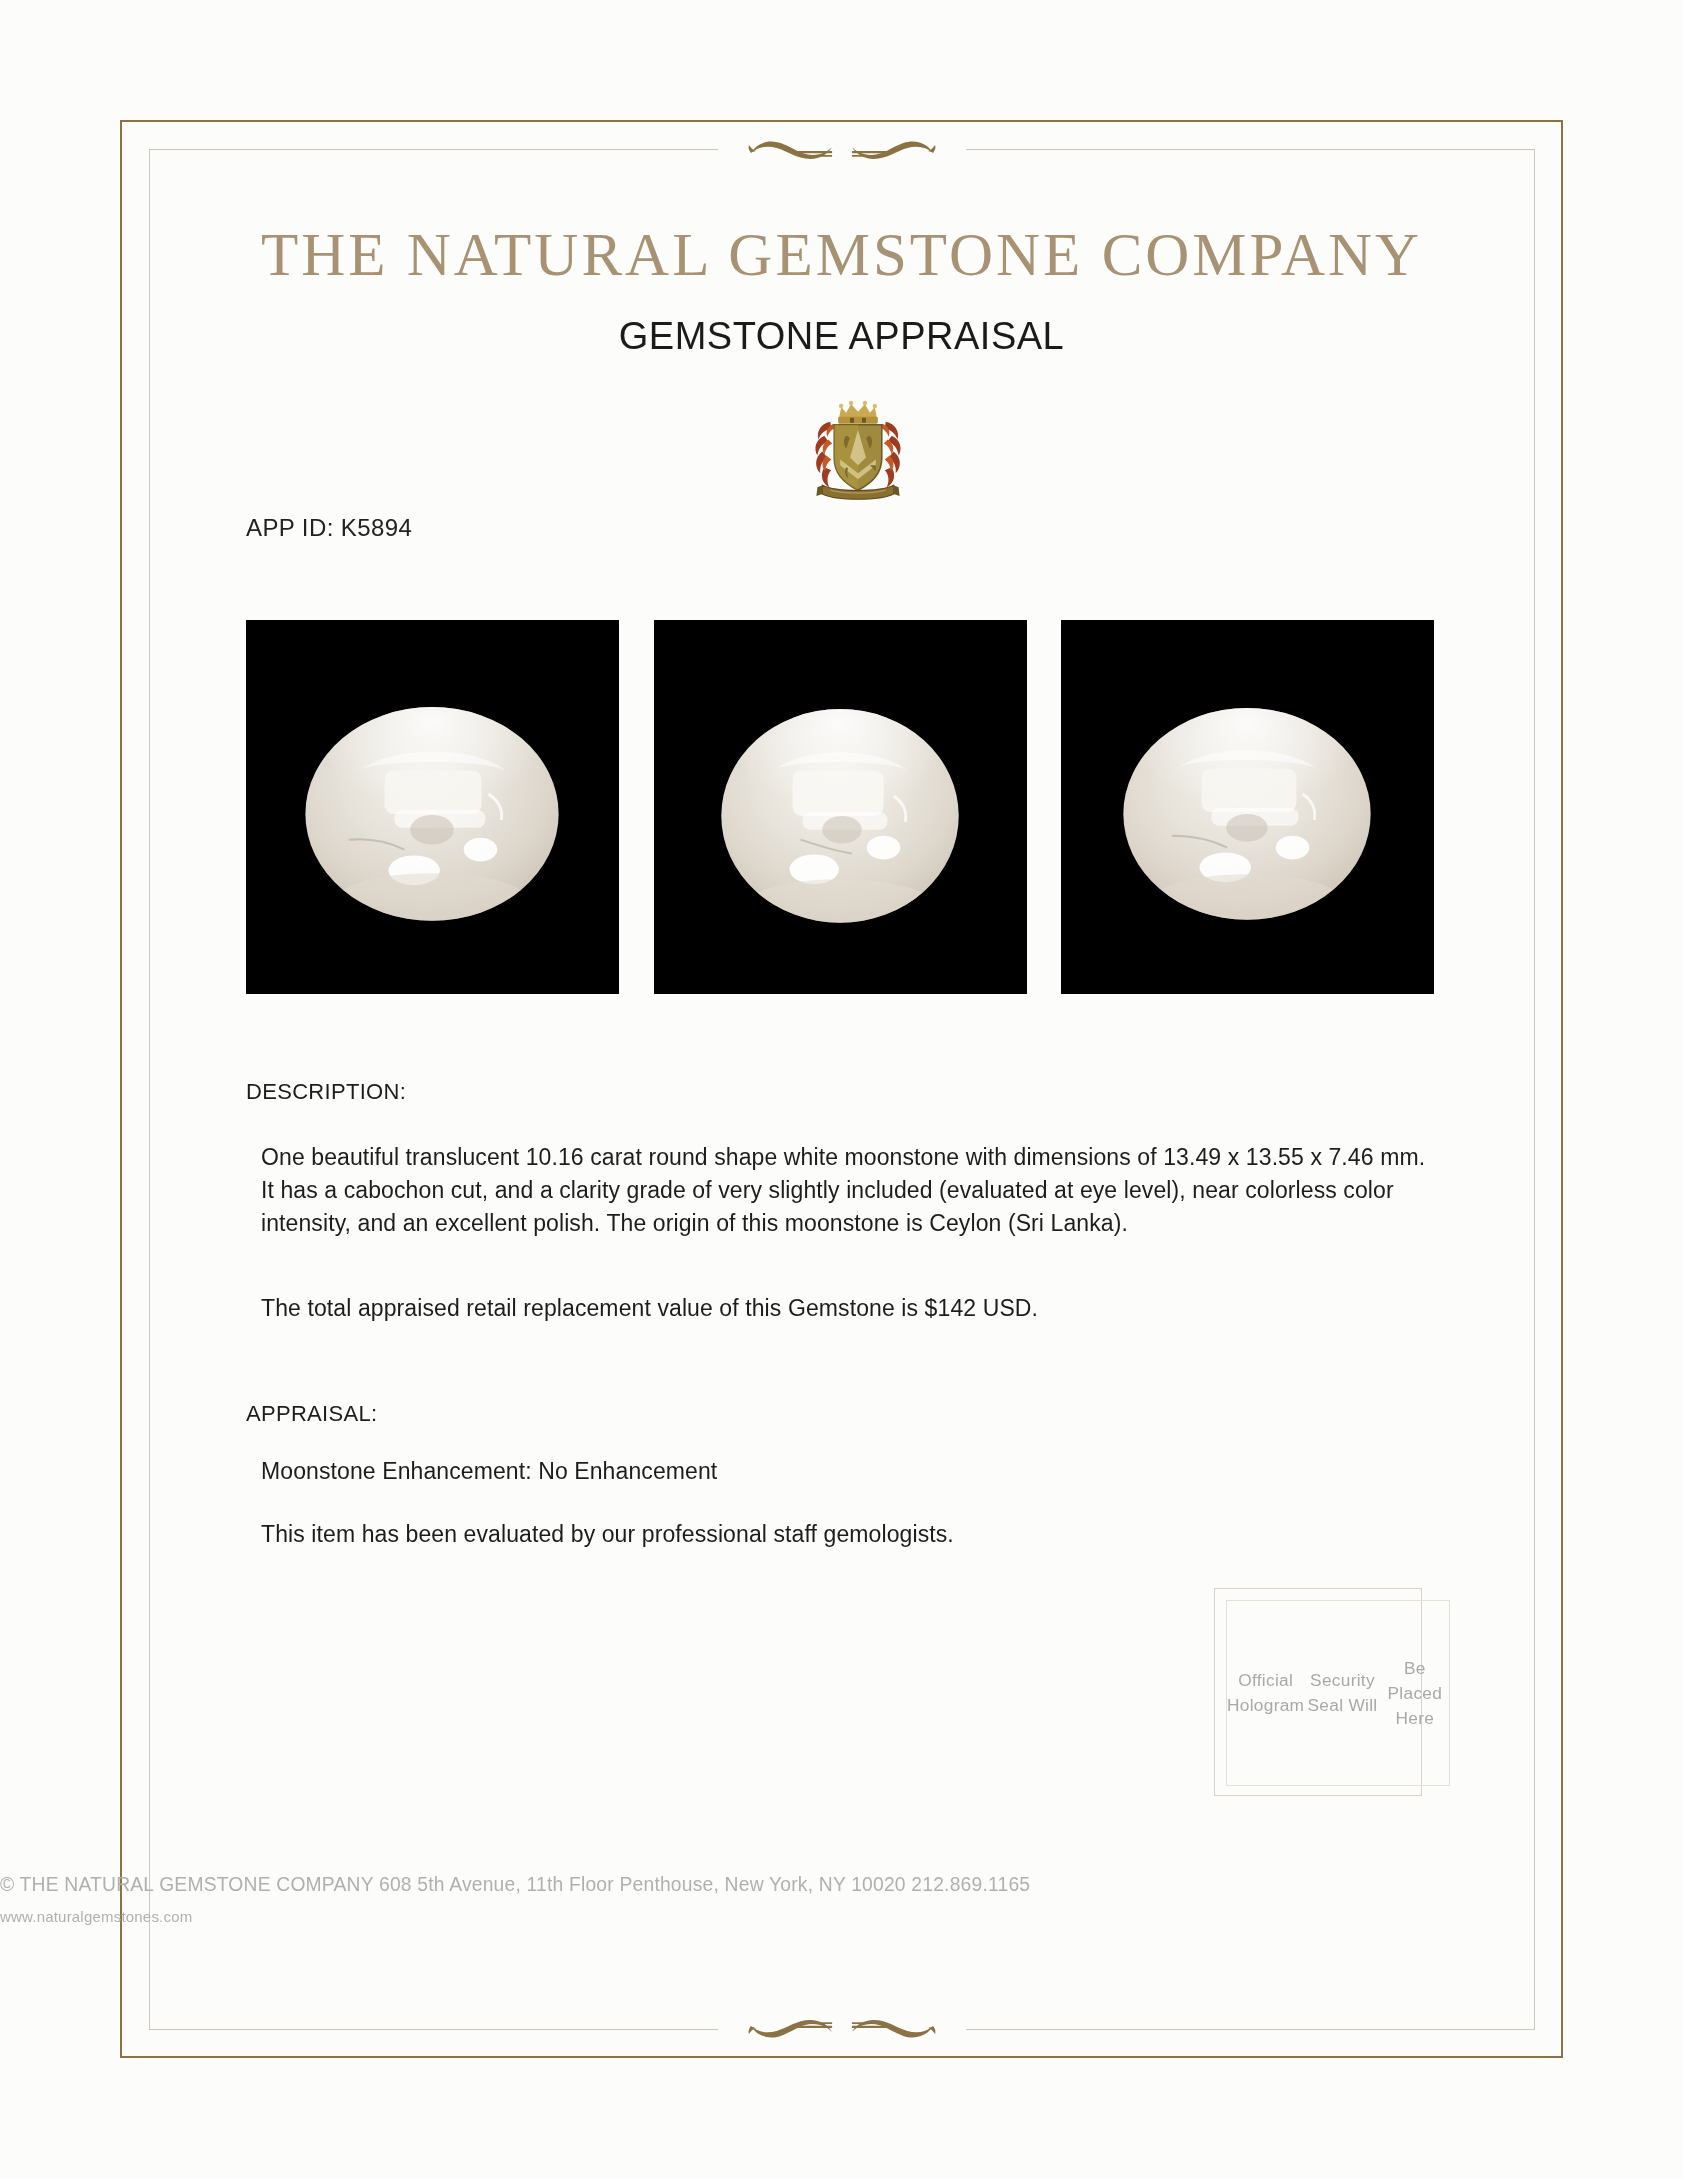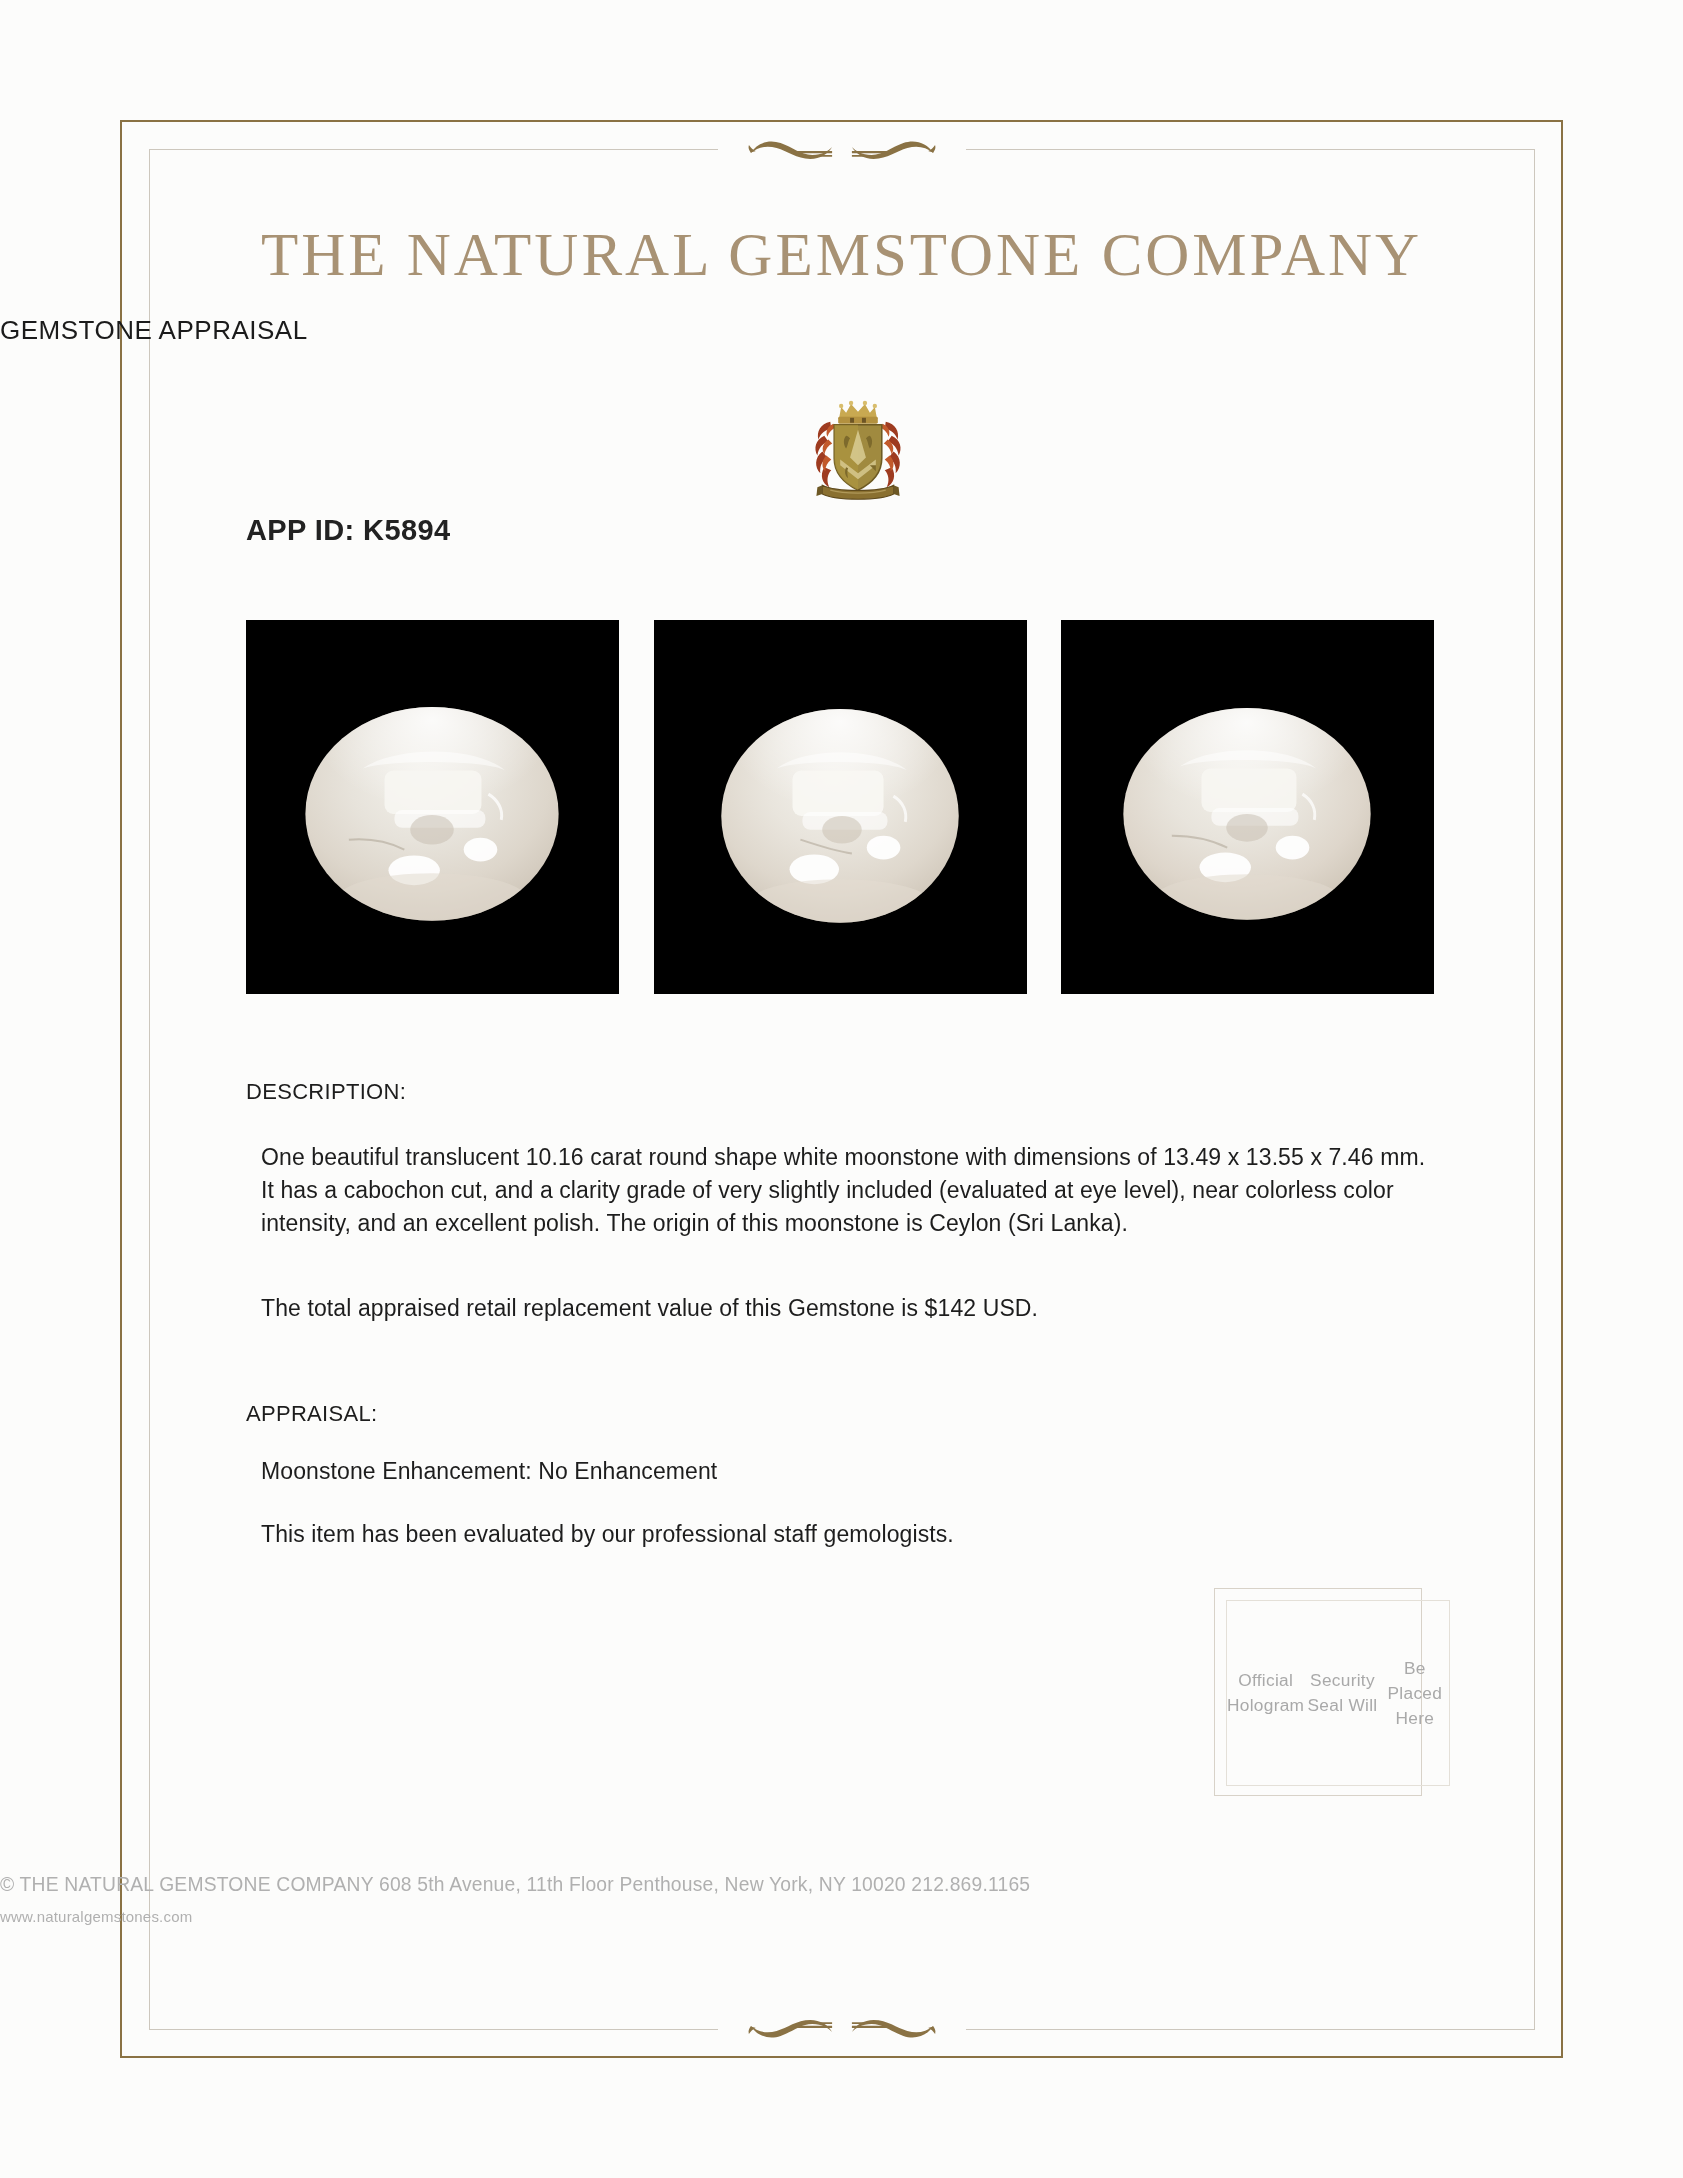--- a/index.html
+++ b/index.html
@@ -75,45 +75,44 @@
     font-family: "Liberation Serif", serif;
     font-size: 61px;
     letter-spacing: 3px;
     color: #a89274;
     white-space: nowrap;
   }
   .doc-subtitle {
     position: absolute;
     left: 0; top: 315px;
     width: 1683px;
-    text-align: left;
-    font-size: 26px;
+    text-align: center;
+    font-size: 38px;
     letter-spacing: 0.5px;
     color: #1b1b1b;
   }
 
   
   .crest {
     position: absolute;
     left: 50%;
     top: 396px;
     transform: translateX(-50%);
     width: 103px;
     height: 107px;
   }
 
   
   .app-id {
     position: absolute;
     left: 246px;
     top: 514px;
-    font-size: 29px;
+    font-size: 24px;
     color: #222222;
     letter-spacing: 0.4px;
-    font-weight: bold;
   }
 
   
   .gem-strip {
     position: absolute;
     left: 246px;
     top: 620px;
     width: 1188px;
     height: 374px;
     display: flex;

